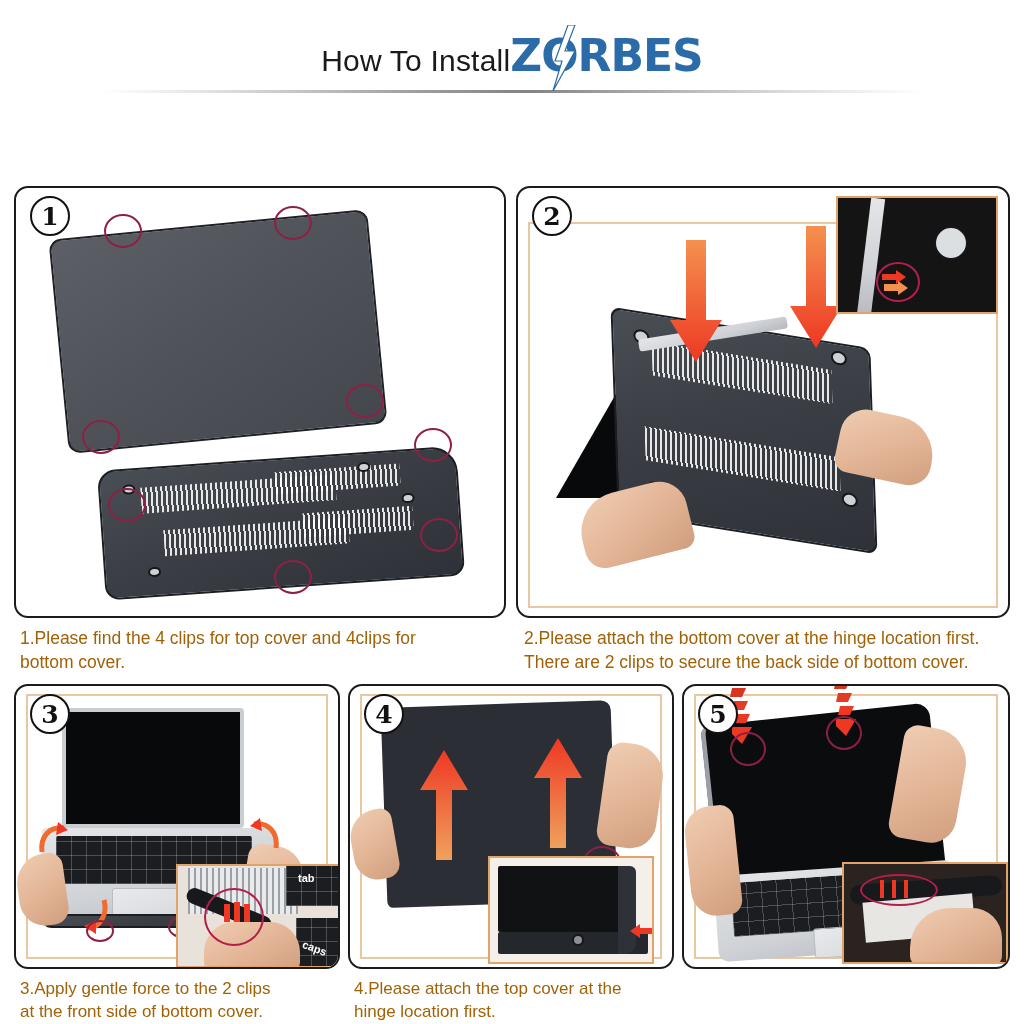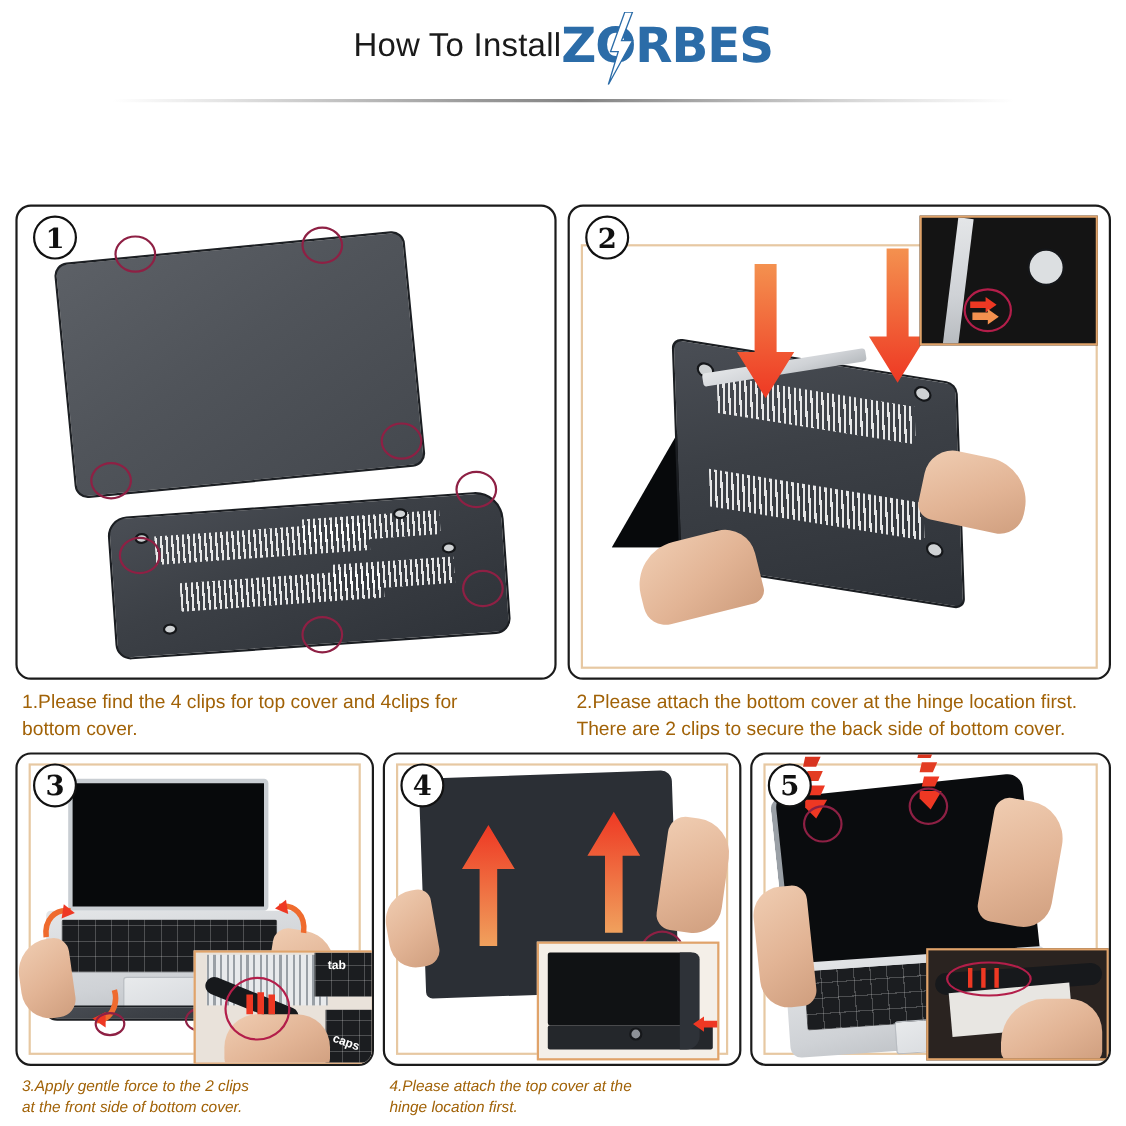--- a/index.html
+++ b/index.html
@@ -8,21 +8,21 @@
     background: #ffffff;
     font-family: "Liberation Sans", sans-serif;
     overflow: hidden;
     position: relative;
   }
 
   
   .header {
     height: 78px;
     display: flex;
-    align-items: center;
+    align-items: flex-end;
     justify-content: center;
     padding-top: 6px;
   }
   .header-text {
     font-size: 30px;
     color: #1a1a1a;
     letter-spacing: .2px;
     white-space: nowrap;
   }
   .logo {
@@ -105,21 +105,21 @@
   }
 
   .caption {
     font-size: 17.5px;
     color: #a16207;
     line-height: 1.35;
     padding: 9px 4px 0 6px;
     white-space: pre-line;
   }
   .caption-2 { padding-left: 8px; }
-  .caption-sm { font-size: 14px; font-style: italic; }
+  .caption-sm { font-size: 17px; }
 
   
   .stage { position: absolute; inset: 0; }
 
   .clip-circle {
     position: absolute;
     border: 2.5px solid #8e2044;
     border-radius: 50%;
   }
 

